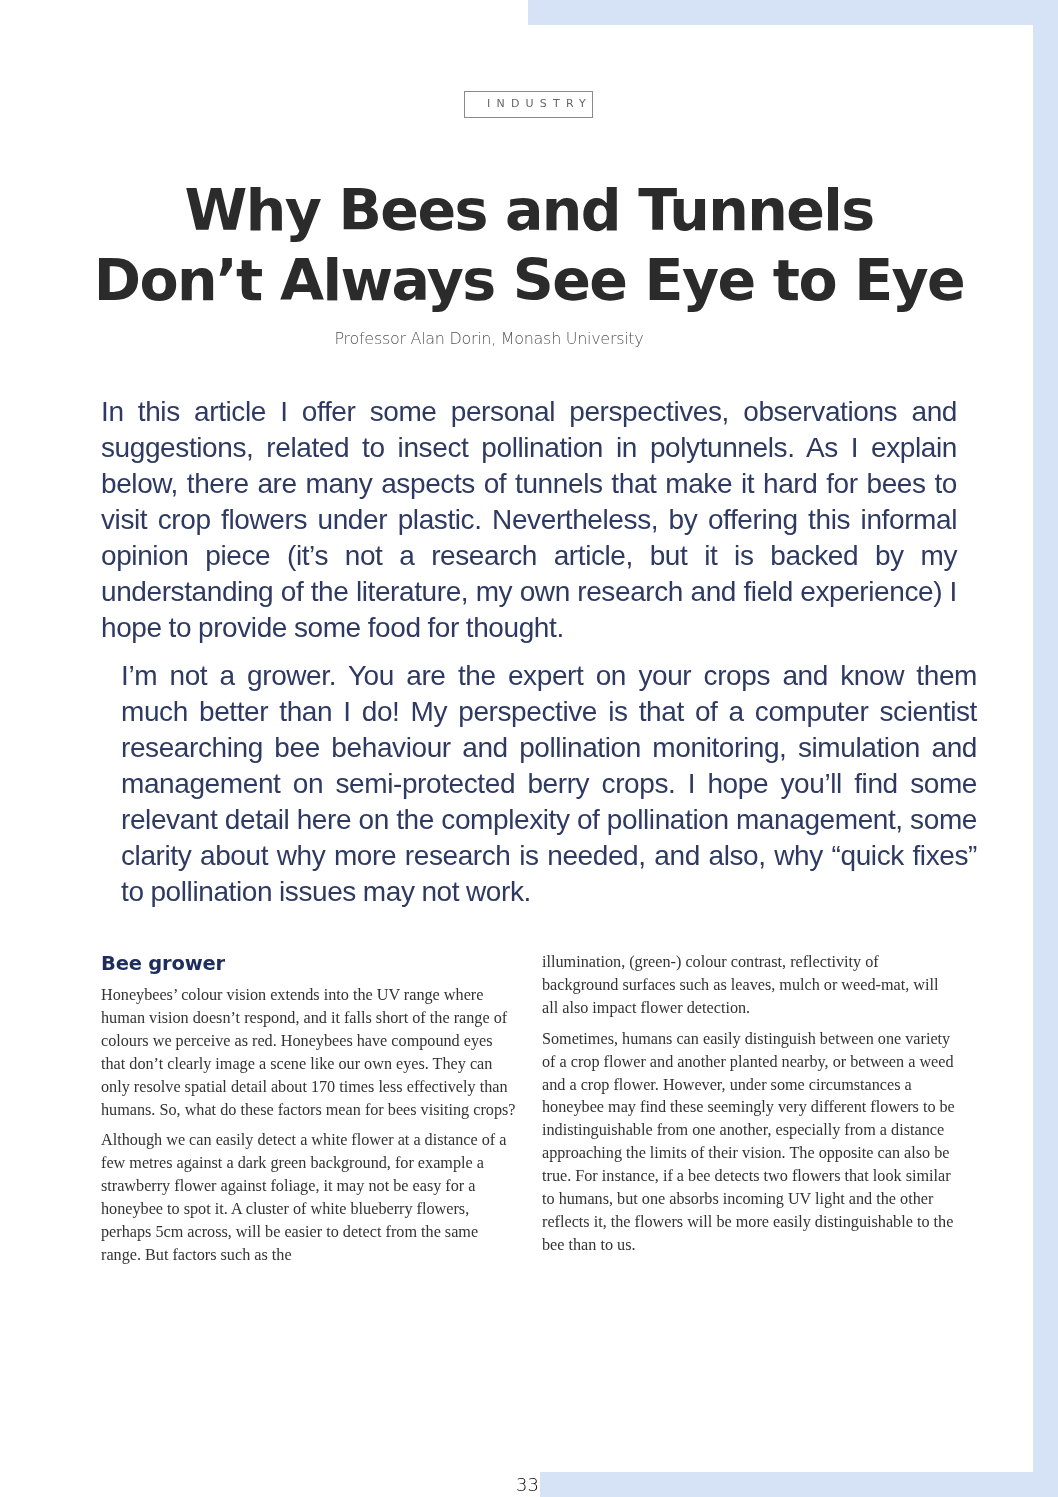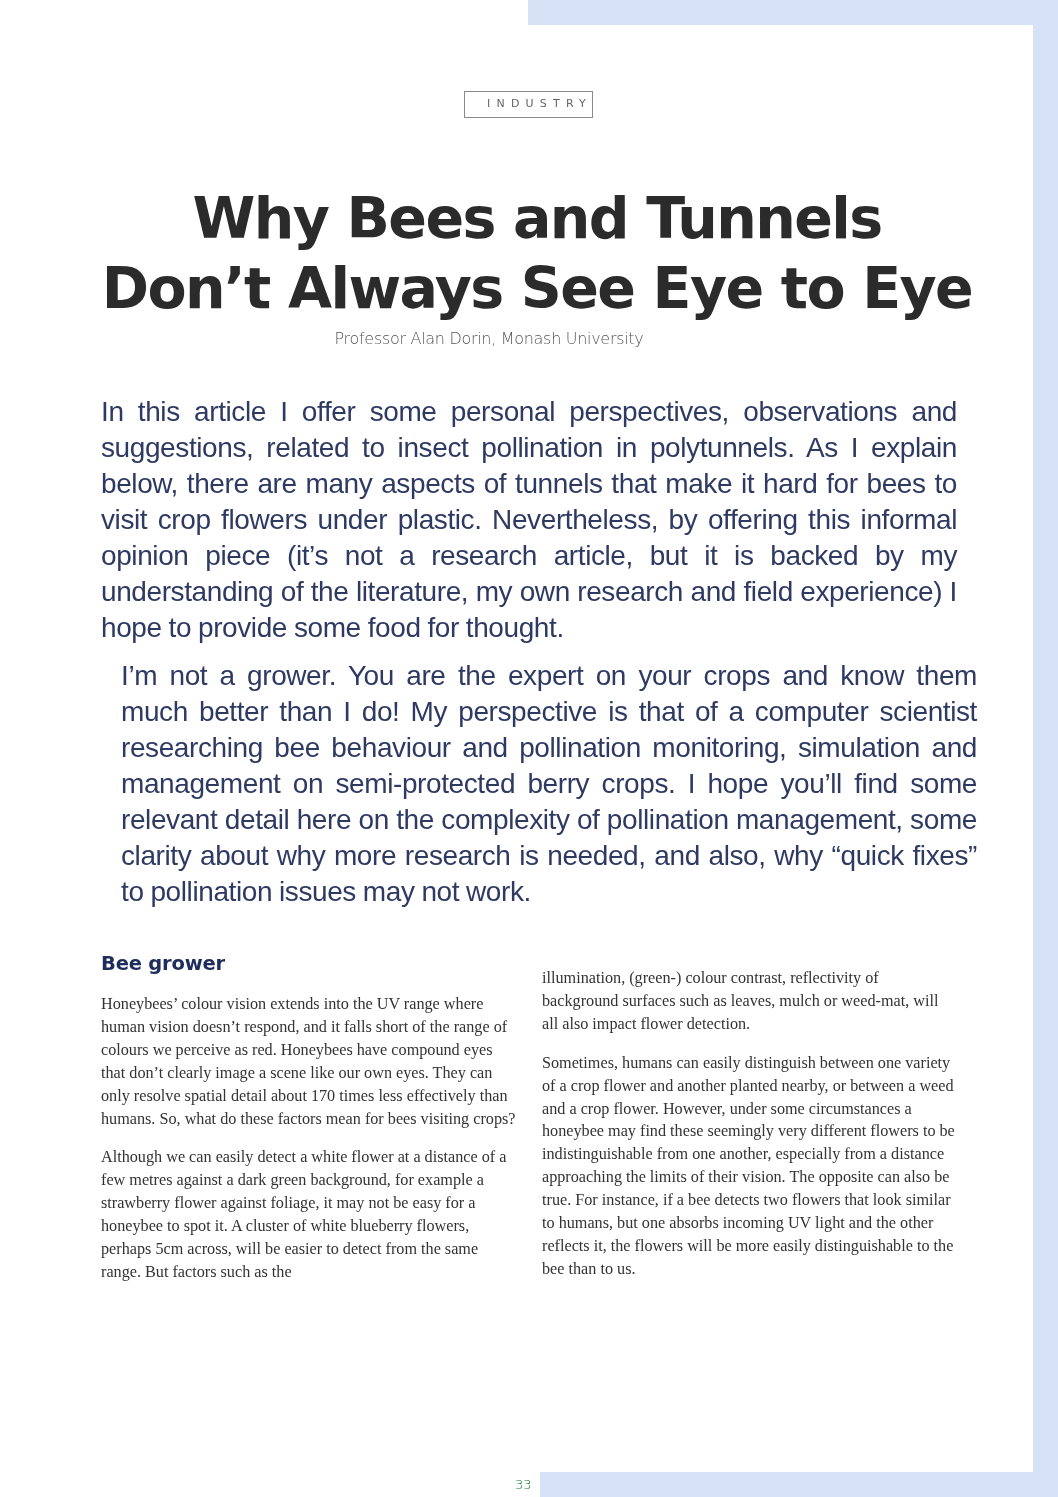--- a/index.html
+++ b/index.html
@@ -27,45 +27,45 @@
       left: 540px; top: 1472px;
       width: 518px; height: 25px;
       background: #d6e2f5;
     }
     .page-number {
       position: absolute;
       left: 515px; top: 1472px;
       width: 25px; height: 25px;
       background: #ffffff;
       font-family: "DejaVu Sans", sans-serif;
-      font-size: 13px;
+      font-size: 18px;
       font-weight: 300;
-      color: #15803d;
-      text-align: left;
+      color: #000000;
+      text-align: center;
       line-height: 25px;
     }
     .section-tag {
       position: absolute;
       left: 464px; top: 91px;
       width: 129px; height: 27px;
       border: 1.5px solid #8a8a8a;
       box-sizing: border-box;
       font-family: "DejaVu Sans", sans-serif;
       font-size: 11px;
       letter-spacing: 6.2px;
       color: #666;
       text-align: center;
       line-height: 24px;
       padding-left: 22px;
     }
     .title {
       position: absolute;
       left: 60px; top: 175px;
       width: 938px;
-      margin: 8px;
+      margin: 0;
       text-align: center;
       font-family: "DejaVu Sans", sans-serif;
       font-weight: bold;
       font-size: 57px;
       line-height: 70px;
       letter-spacing: -1.6px;
       color: #2b2b2b;
     }
     .byline {
       position: absolute;
@@ -100,21 +100,21 @@
       position: absolute;
       top: 950px;
       width: 415px;
       font-family: "Liberation Serif", serif;
       font-size: 16.2px;
       line-height: 22.9px;
       color: #333;
     }
     .col-left { left: 101px; }
     .col-right { left: 542px; }
-    .col p { margin: 16px 0 8px 0; }
+    .col p { margin: 0 0 8px 0; }
     .col-heading {
       margin: 0 0 7px 0;
       font-family: "DejaVu Sans", sans-serif;
       font-weight: bold;
       font-size: 19.5px;
       line-height: 27px;
       color: #1e2d5c;
       letter-spacing: -0.2px;
     }
   </style>

